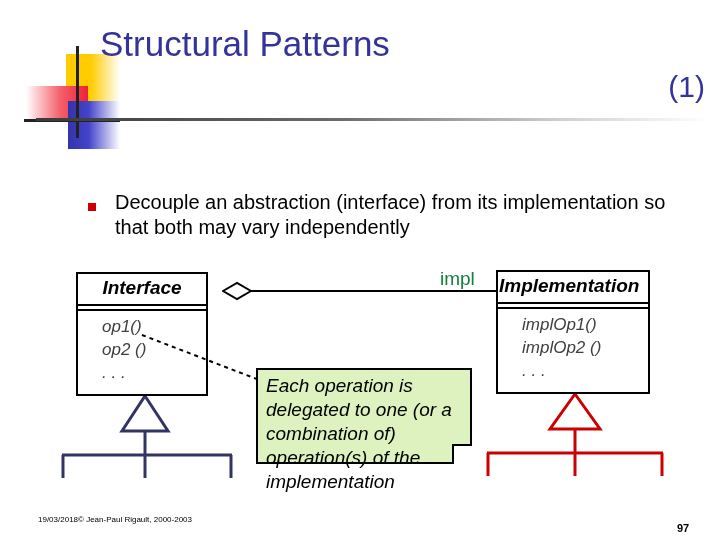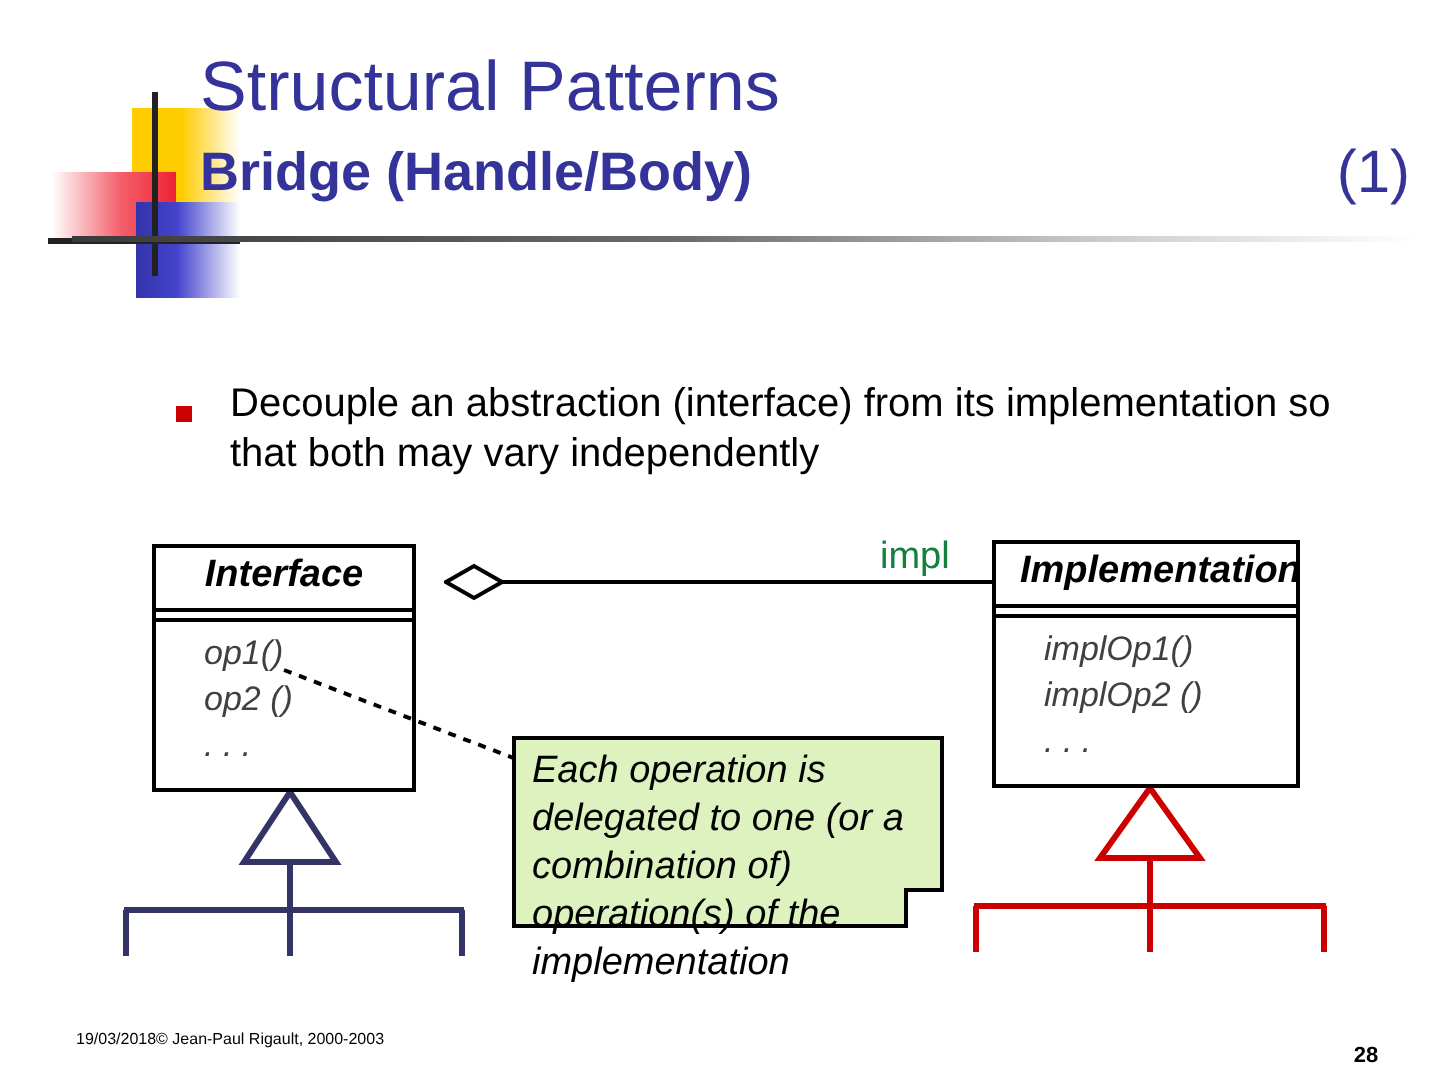--- a/index.html
+++ b/index.html
@@ -47,21 +47,21 @@
 
   .clsbox{position:absolute;border:2px solid #000000;background:#ffffff;box-sizing:border-box;}
   .clsbox .hdr{height:30px;line-height:28px;text-align:center;
     font-size:19px;font-weight:bold;font-style:italic;color:#000000;
     border-bottom:2px solid #000000;white-space:nowrap;overflow:visible;}
   .clsbox .hdr2{height:3px;border-bottom:2px solid #000000;}
   .clsbox .body{padding:4px 6px 0 24px;font-size:17px;font-style:italic;line-height:23px;color:#404040;}
 
   #box-interface{left:76px;top:272px;width:132px;height:124px;}
   #box-impl{left:496px;top:270px;width:154px;height:124px;}
-  #box-impl .hdr{text-align:left;padding-left:12px;}
+  #box-impl .hdr{text-align:left;padding-left:1px;}
 
   
   .diamond{position:absolute;left:222px;top:281px;width:30px;height:20px;}
   .assoc-line{position:absolute;left:251px;top:290px;width:246px;height:2px;background:#000000;}
   .assoc-label{position:absolute;left:440px;top:268px;font-size:19px;color:#15803d;}
 
   
   .note-link{position:absolute;left:140px;top:333px;width:150px;height:60px;}
 
   
@@ -93,21 +93,20 @@
 
   <div class="logo">
     <div class="sq-yellow"></div>
     <div class="sq-red"></div>
     <div class="sq-blue"></div>
     <div class="vline"></div>
     <div class="hline"></div>
   </div>
 
   <div class="title-main">Structural Patterns</div>
-  <div class="title-sub">Bridge (Handle/Body)</div>
   <div class="title-num">(1)</div>
   <div class="hrule"></div>
 
 
   <div class="bullet2">
     <span class="mark"></span>
     <span class="txt">Decouple an abstraction (interface) from its implementation so that both may vary independently</span>
   </div>
 
   <div class="uml">
@@ -161,15 +160,15 @@
     <div class="note">
       <span>Each operation is delegated to one (or a combination of) operation(s) of the implementation</span>
       <span class="fold"></span>
     </div>
 
   </div>
 
   <div class="foot-left">
     <span>19/03/2018</span><span>© Jean-Paul Rigault, 2000-2003</span>
   </div>
-  <div class="foot-page">28</div>
+  <div class="foot-page">97</div>
 
 </div>
 
 </body></html>

